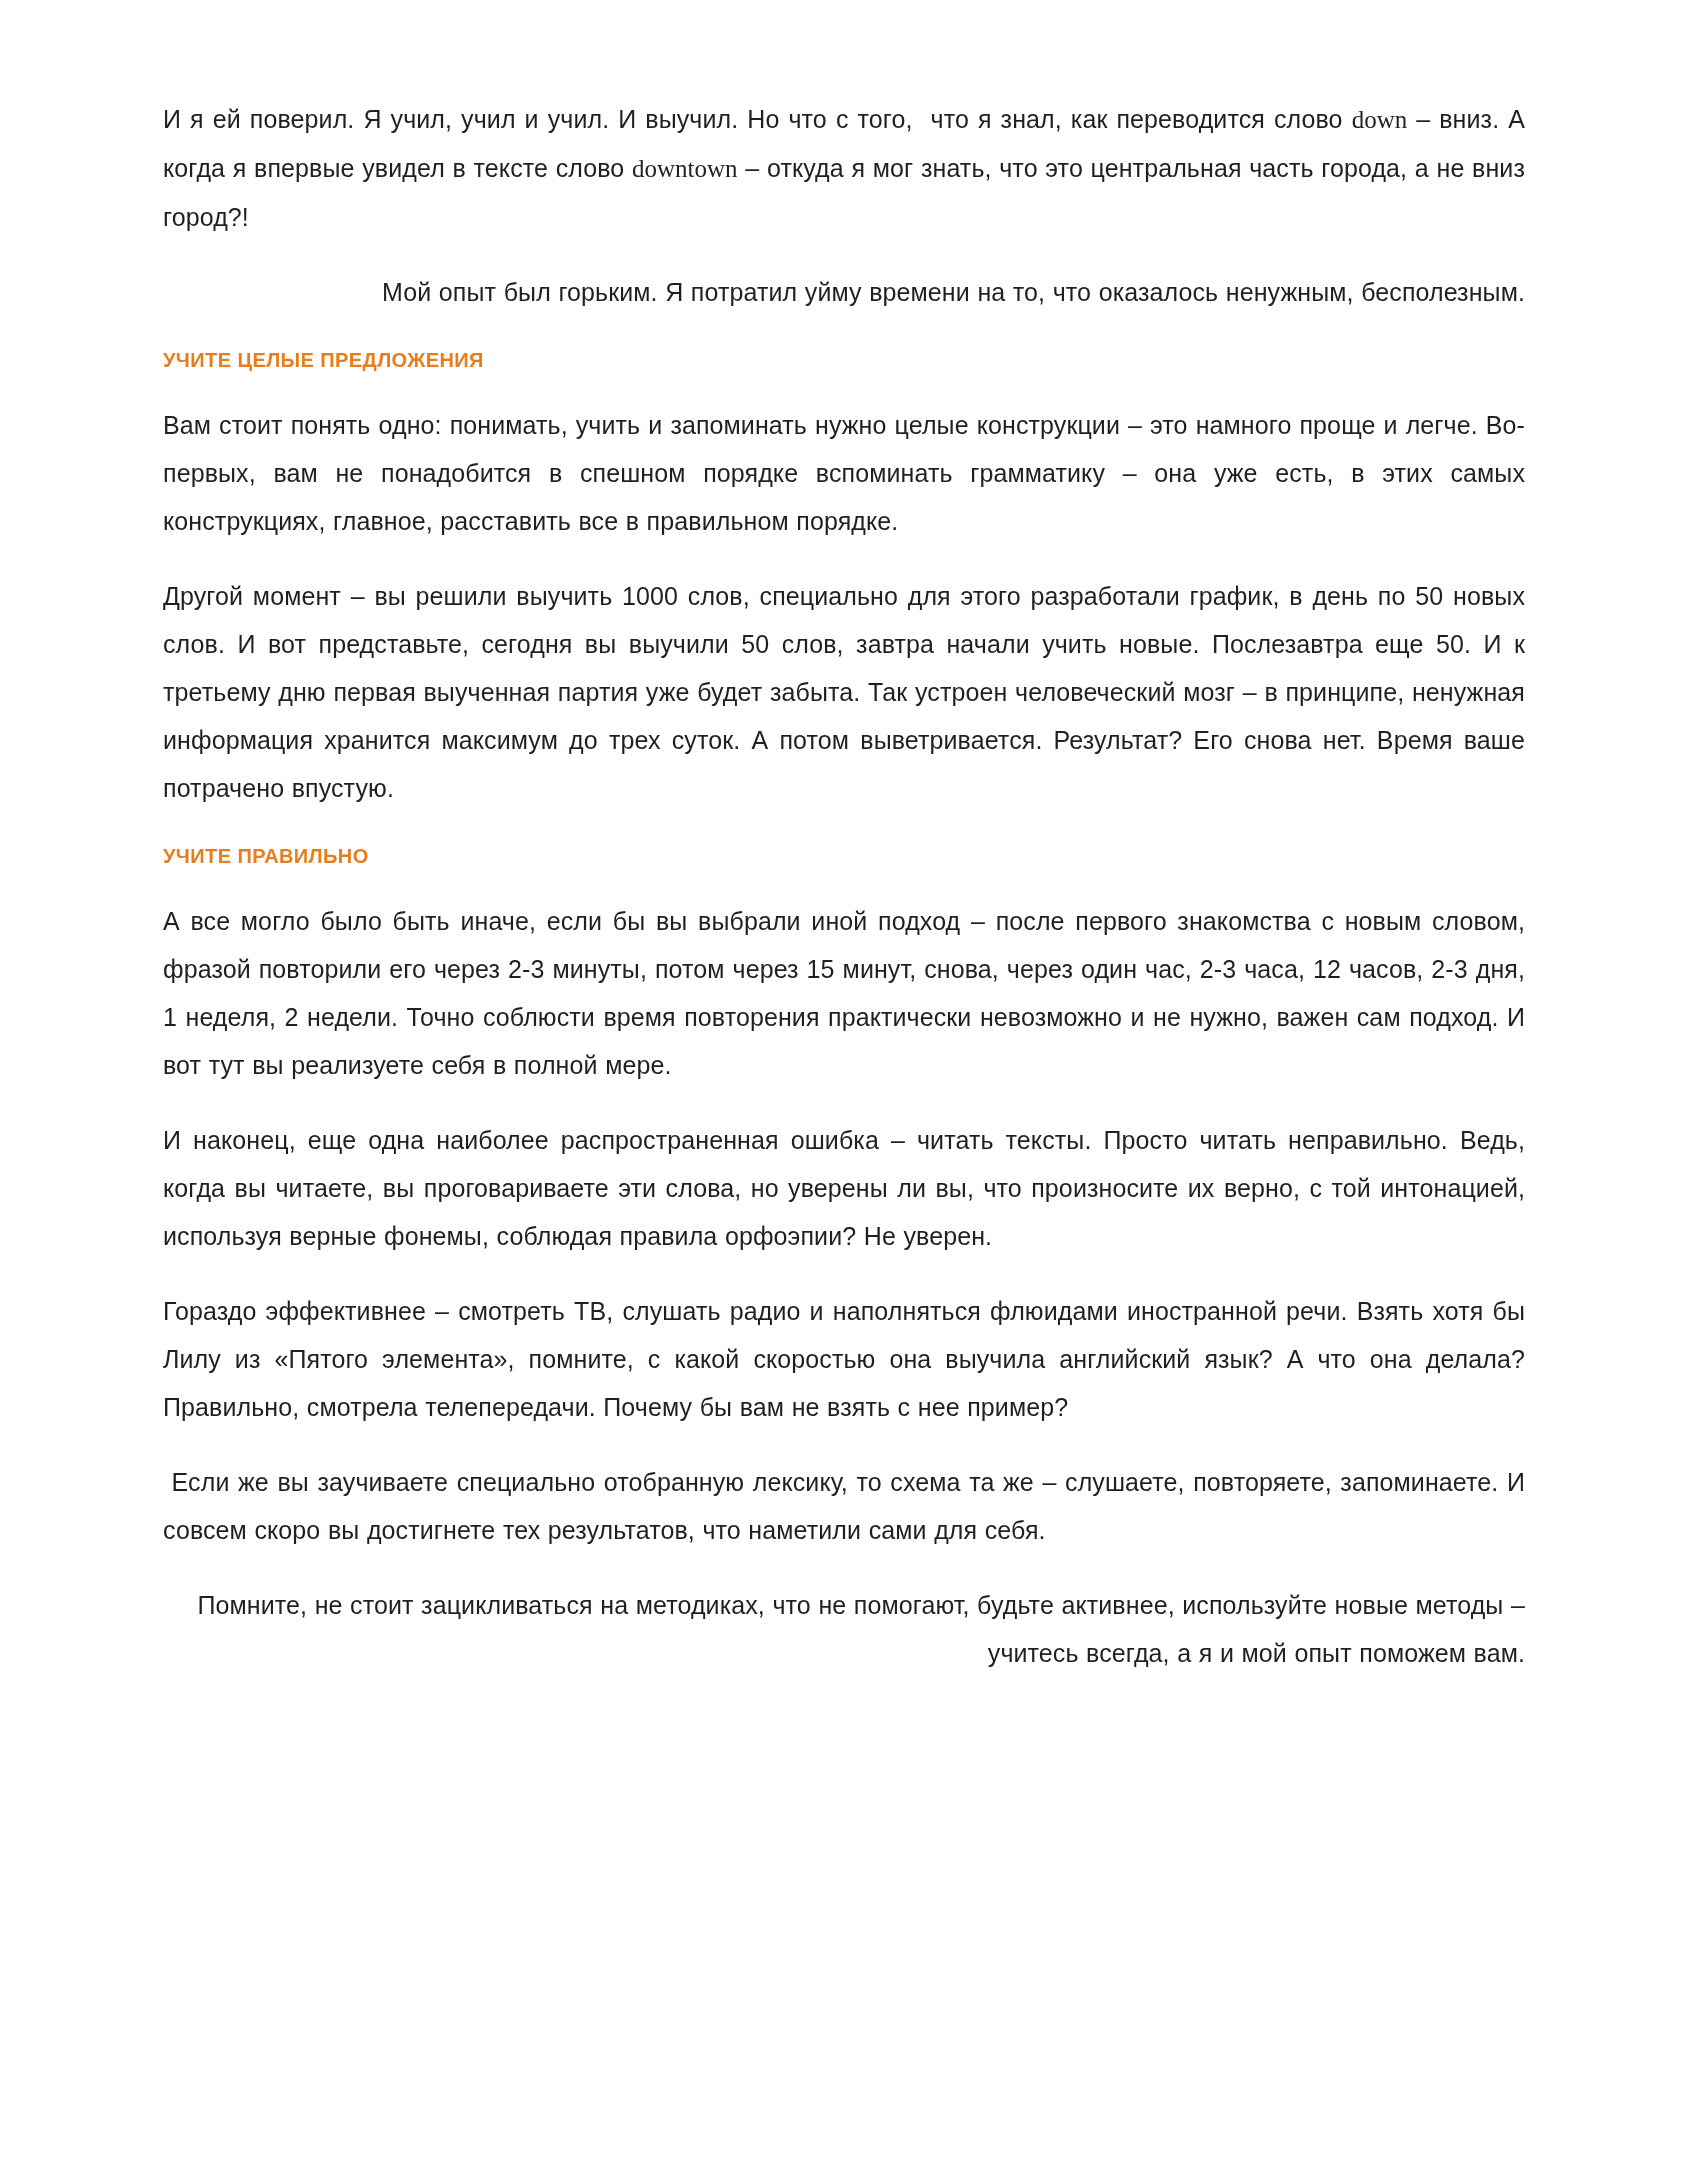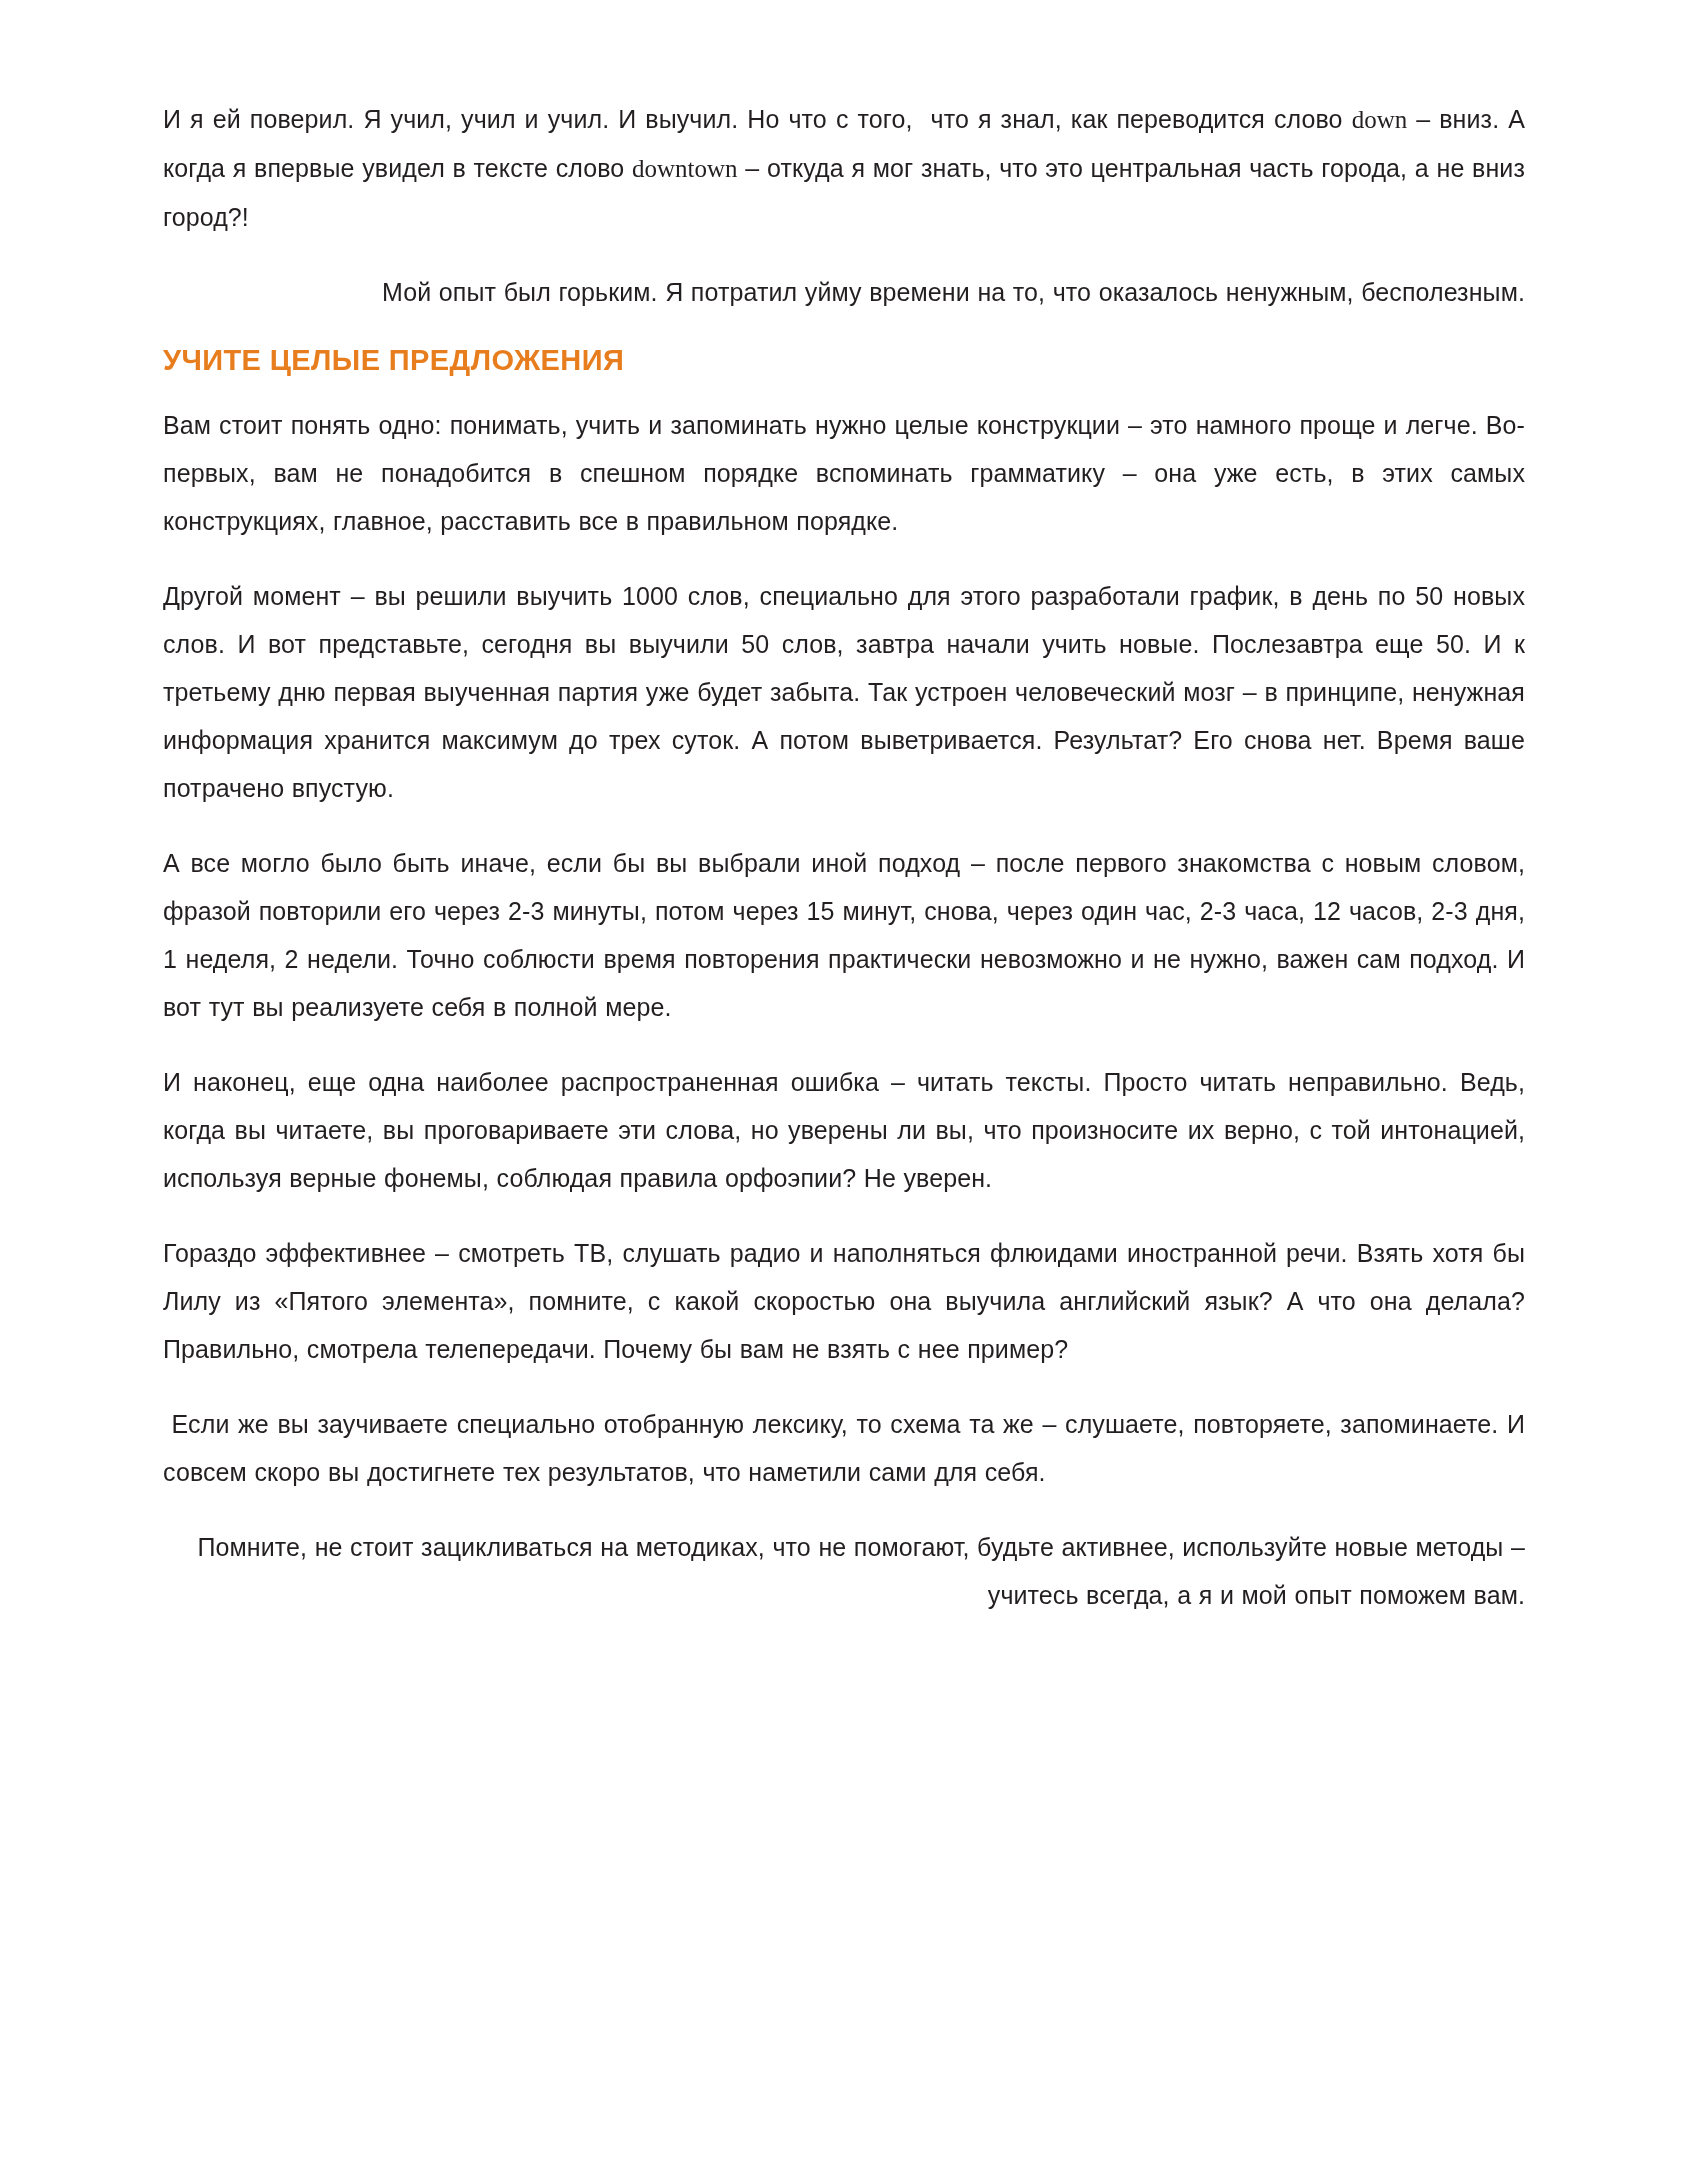--- a/index.html
+++ b/index.html
@@ -42,21 +42,21 @@
   .lat {
     font-family: "Liberation Serif", "DejaVu Serif", serif;
     font-stretch: normal;
     font-size: 25px;
     letter-spacing: 0;
   }
   h2.heading {
     font-family: "Liberation Sans Narrow", "Liberation Sans", "DejaVu Sans", sans-serif;
     font-stretch: condensed;
     font-weight: bold;
-    font-size: 29px;
+    font-size: 20px;
     line-height: 34px;
     color: #e87d1e;
     text-transform: uppercase;
     letter-spacing: 0.4px;
     margin: 21px 0 24px 0;
   }
   h2.heading:first-child { margin-top: 0; }
 </style>
 </head>
 <body>
@@ -68,20 +68,21 @@
 
     <p class="para nojust">Мой опыт был горьким. Я потратил уйму времени на то, что оказалось ненужным, бесполезным.</p>
 
     <h2 class="heading">УЧИТЕ ЦЕЛЫЕ ПРЕДЛОЖЕНИЯ</h2>
 
     <p class="para">Вам стоит понять одно: понимать, учить и запоминать нужно целые конструкции – это намного проще и легче. Во-первых, вам не понадобится в спешном порядке вспоминать грамматику – она уже есть, в этих самых конструкциях, главное, расставить все в правильном порядке.</p>
 
 
     <p class="para">Другой момент – вы решили выучить 1000 слов, специально для этого разработали график, в день по 50 новых слов. И вот представьте, сегодня вы выучили 50 слов, завтра начали учить новые. Послезавтра еще 50. И к третьему дню первая выученная партия уже будет забыта. Так устроен человеческий мозг – в принципе, ненужная информация хранится максимум до трех суток. А потом выветривается. Результат? Его снова нет. Время ваше потрачено впустую.</p>
 
+    <h2 class="heading">УЧИТЕ ПРАВИЛЬНО</h2>
 
     <p class="para">А все могло было быть иначе, если бы вы выбрали иной подход – после первого знакомства с новым словом, фразой повторили его через 2-3 минуты, потом через 15 минут, снова, через один час, 2-3 часа, 12 часов, 2-3 дня, 1 неделя, 2 недели. Точно соблюсти время повторения практически невозможно и не нужно, важен сам подход. И вот тут вы реализуете себя в полной мере.</p>
 
     <p class="para">И наконец, еще одна наиболее распространенная ошибка – читать тексты. Просто читать неправильно. Ведь, когда вы читаете, вы проговариваете эти слова, но уверены ли вы, что произносите их верно, с той интонацией, используя верные фонемы, соблюдая правила орфоэпии? Не уверен.</p>
 
 
     <p class="para">Гораздо эффективнее – смотреть ТВ, слушать радио и наполняться флюидами иностранной речи. Взять хотя бы Лилу из «Пятого элемента», помните, с какой скоростью она выучила английский язык? А что она делала? Правильно, смотрела телепередачи. Почему бы вам не взять с нее пример?</p>
 
     <p class="para"> Если же вы заучиваете специально отобранную лексику, то схема та же – слушаете, повторяете, запоминаете. И совсем скоро вы достигнете тех результатов, что наметили сами для себя.</p>
 

